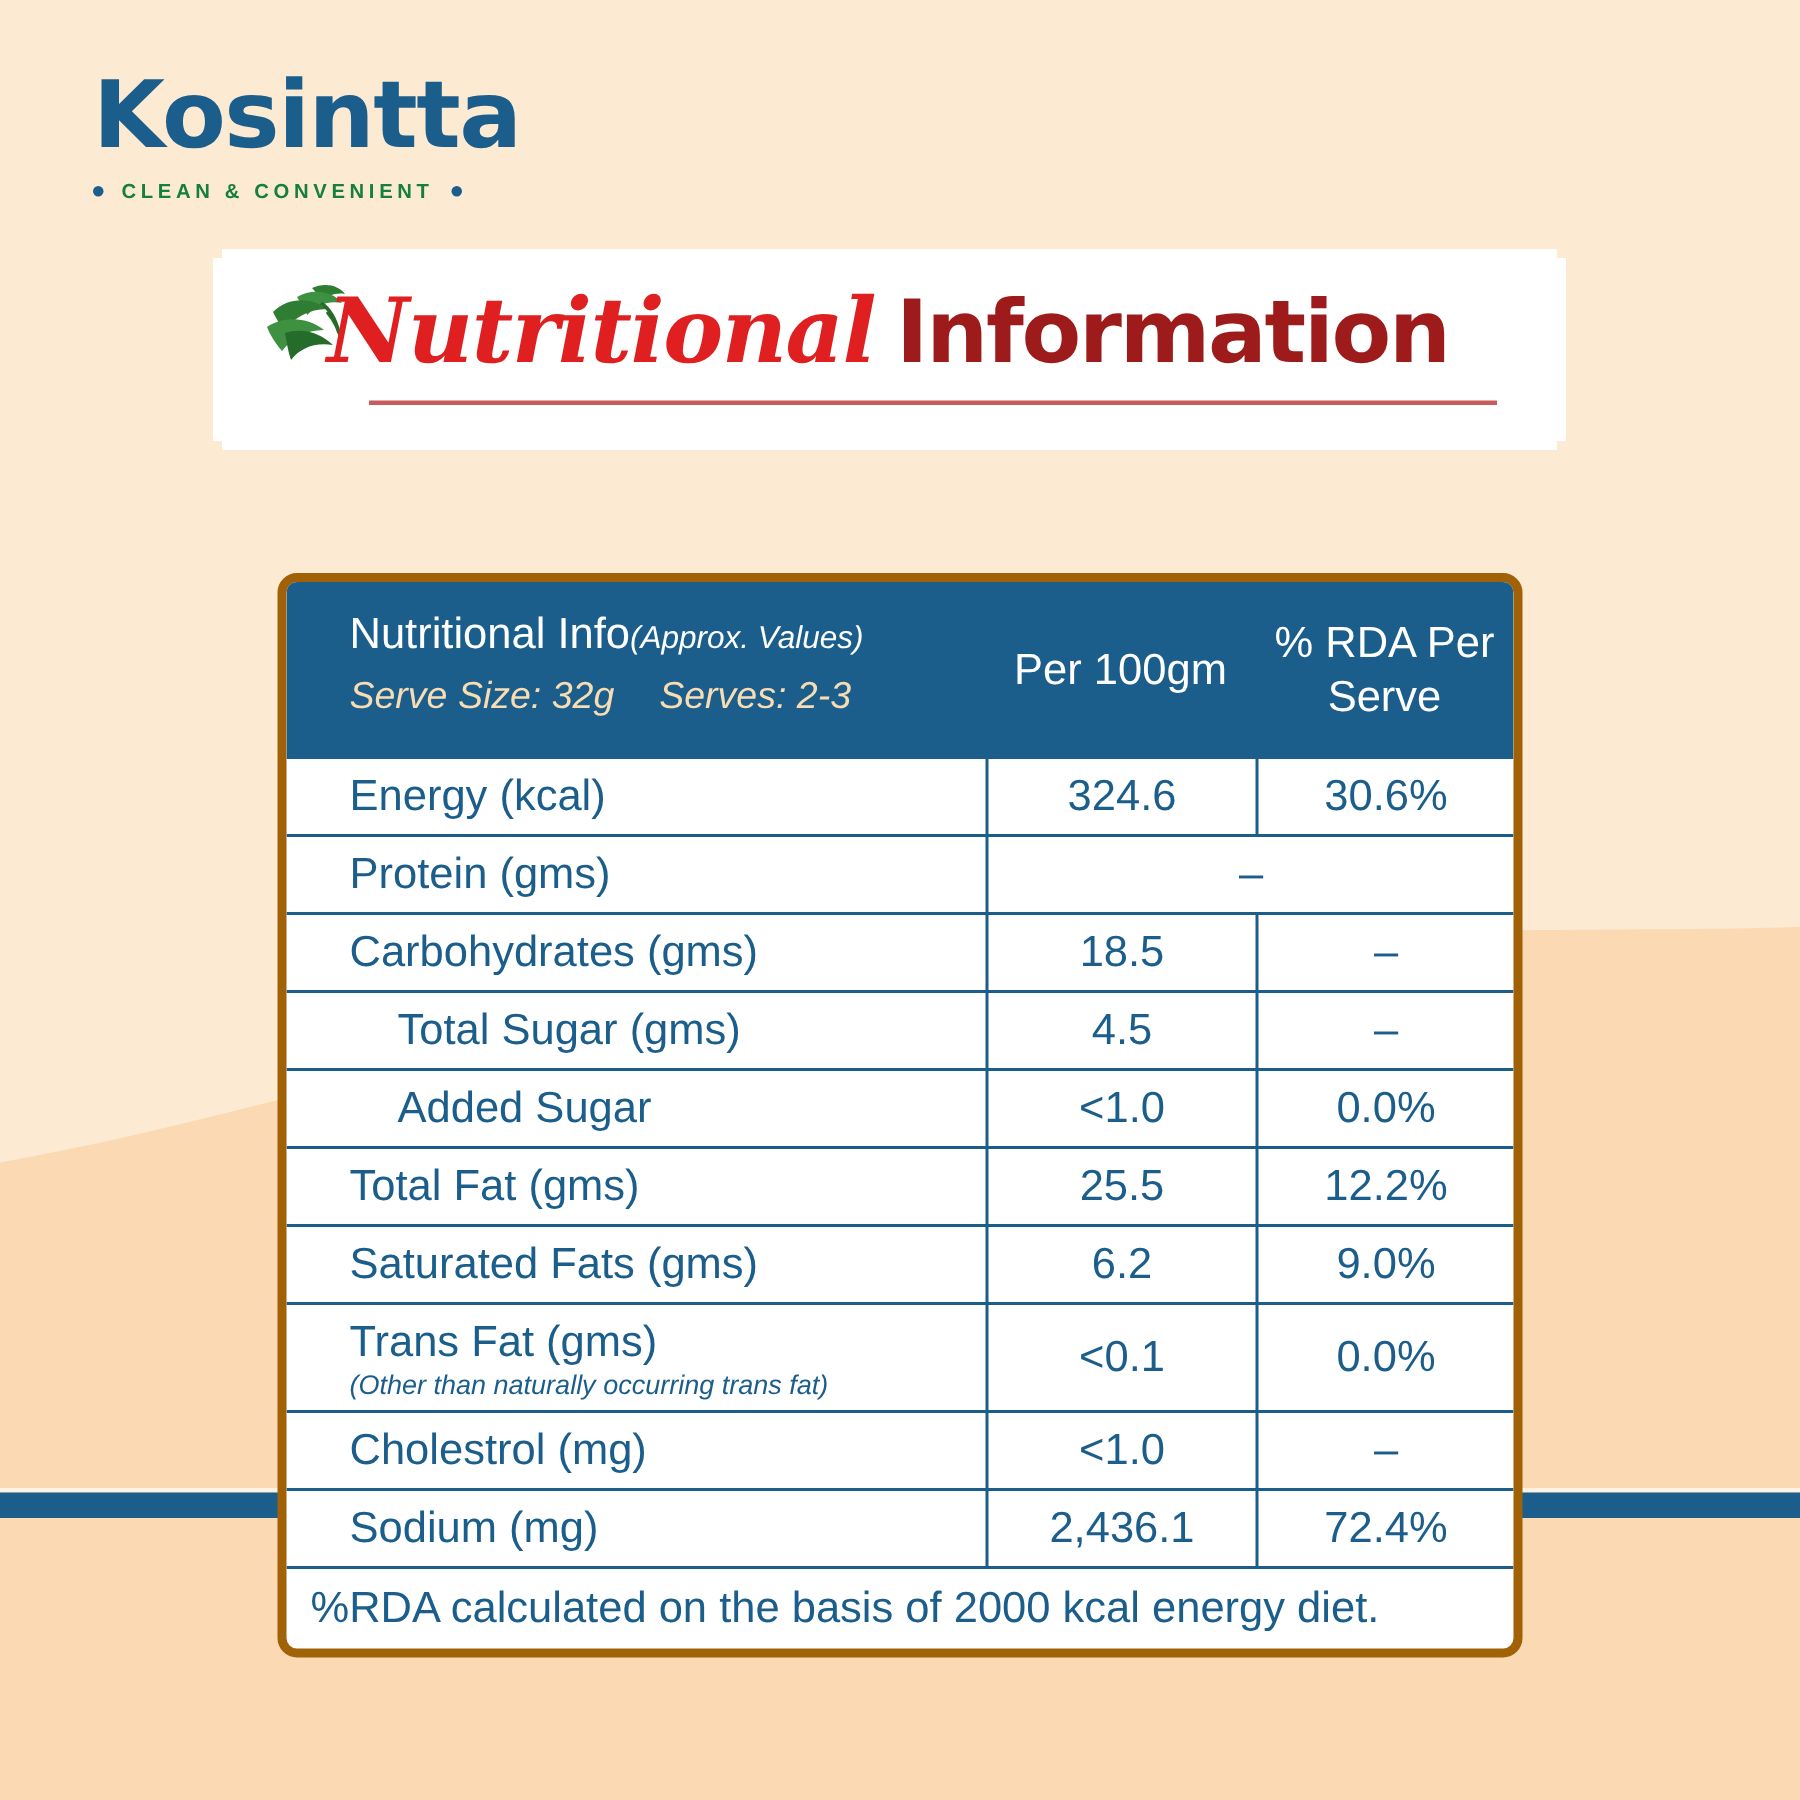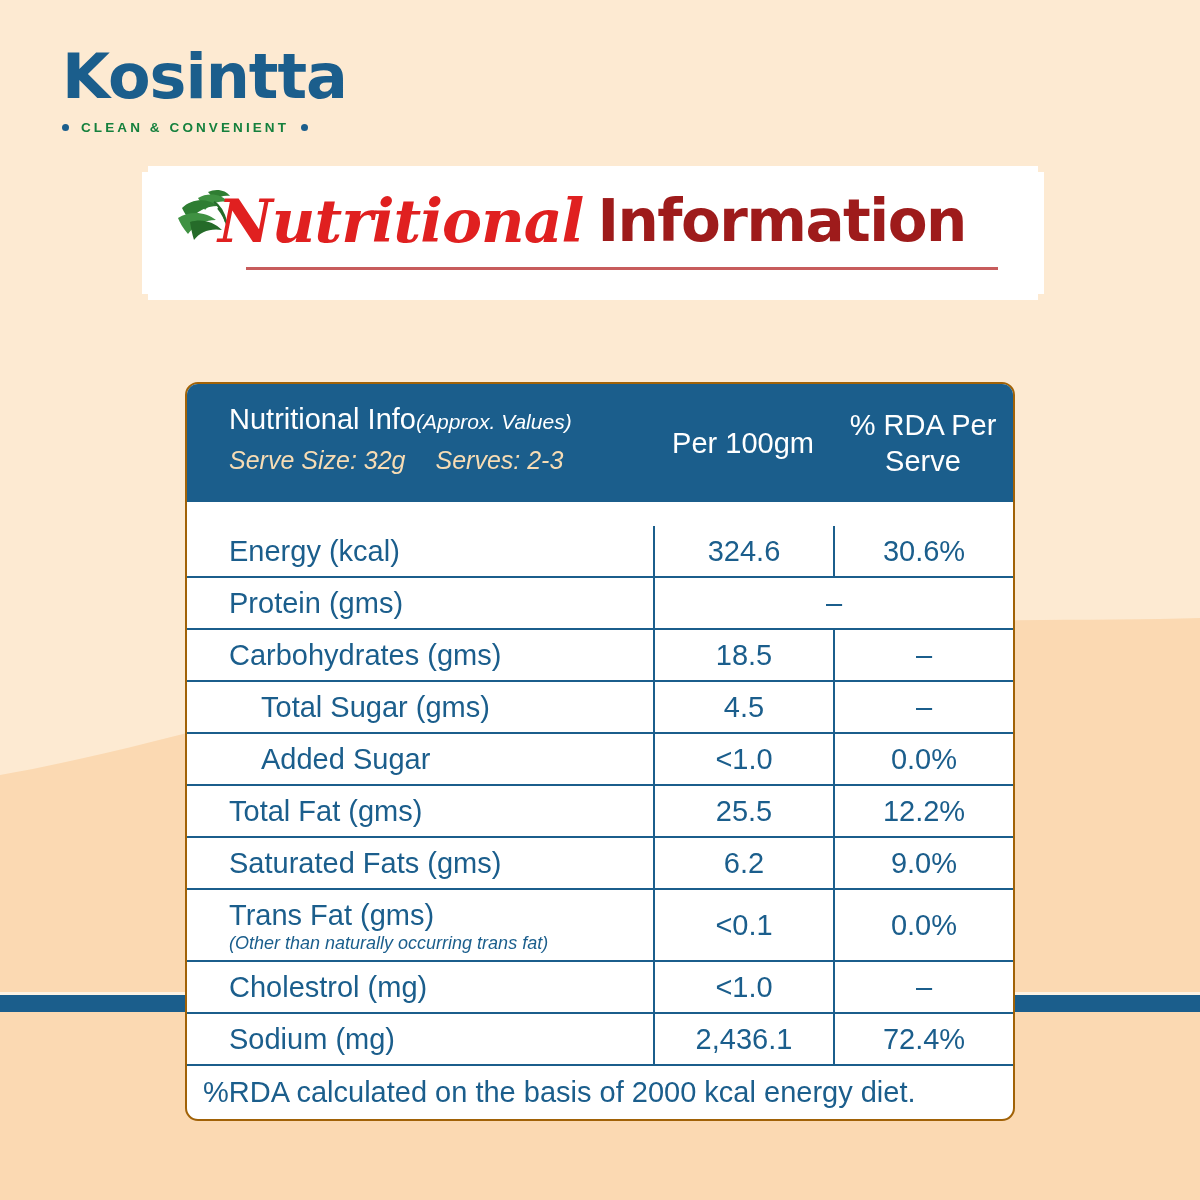--- a/index.html
+++ b/index.html
@@ -58,21 +58,21 @@
     font-weight:bold;font-size:58px;
     color:#9e1b1b;letter-spacing:-1.5px;margin-left:14px;
   }
   .title-rule{
     position:absolute;left:98px;top:95px;width:752px;height:3px;background:#c75c5c;
   }
 
   
   .table{
     position:absolute;left:185px;top:382px;width:830px;
-    border:2px solid #a16207;border-radius:13px;overflow:hidden;
+    border:6px solid #a16207;border-radius:13px;overflow:hidden;
     background:#ffffff;
     box-sizing:border-box;
   }
   .thead{
     background:#1b5e8c;color:#ffffff;display:flex;align-items:stretch;
     height:118px;
   }
   .th-name{
     flex:0 0 466px;box-sizing:border-box;padding:16px 0 0 42px;
   }
@@ -90,21 +90,21 @@
     flex:0 0 180px;box-sizing:border-box;
     display:flex;align-items:center;justify-content:center;text-align:center;
     font-size:29px;line-height:36px;
   }
   .th-col.last{flex:1 1 auto;}
 
   .trow{
     display:flex;align-items:stretch;border-top:2px solid #1b5e8c;
     min-height:46px;
   }
-  .trow:first-of-type{border-top:none;margin-top:24px;}
+  .trow:first-of-type{border-top:none;}
   .td-name{
     flex:0 0 466px;box-sizing:border-box;
     padding:6px 8px 6px 42px;color:#1b5e8c;
     display:flex;flex-direction:column;justify-content:center;
     font-size:29px;line-height:38px;
   }
   .td-name.indent{padding-left:74px;}
   .td-sub{
     font-style:italic;font-size:18px;line-height:22px;margin-top:-2px;
   }

